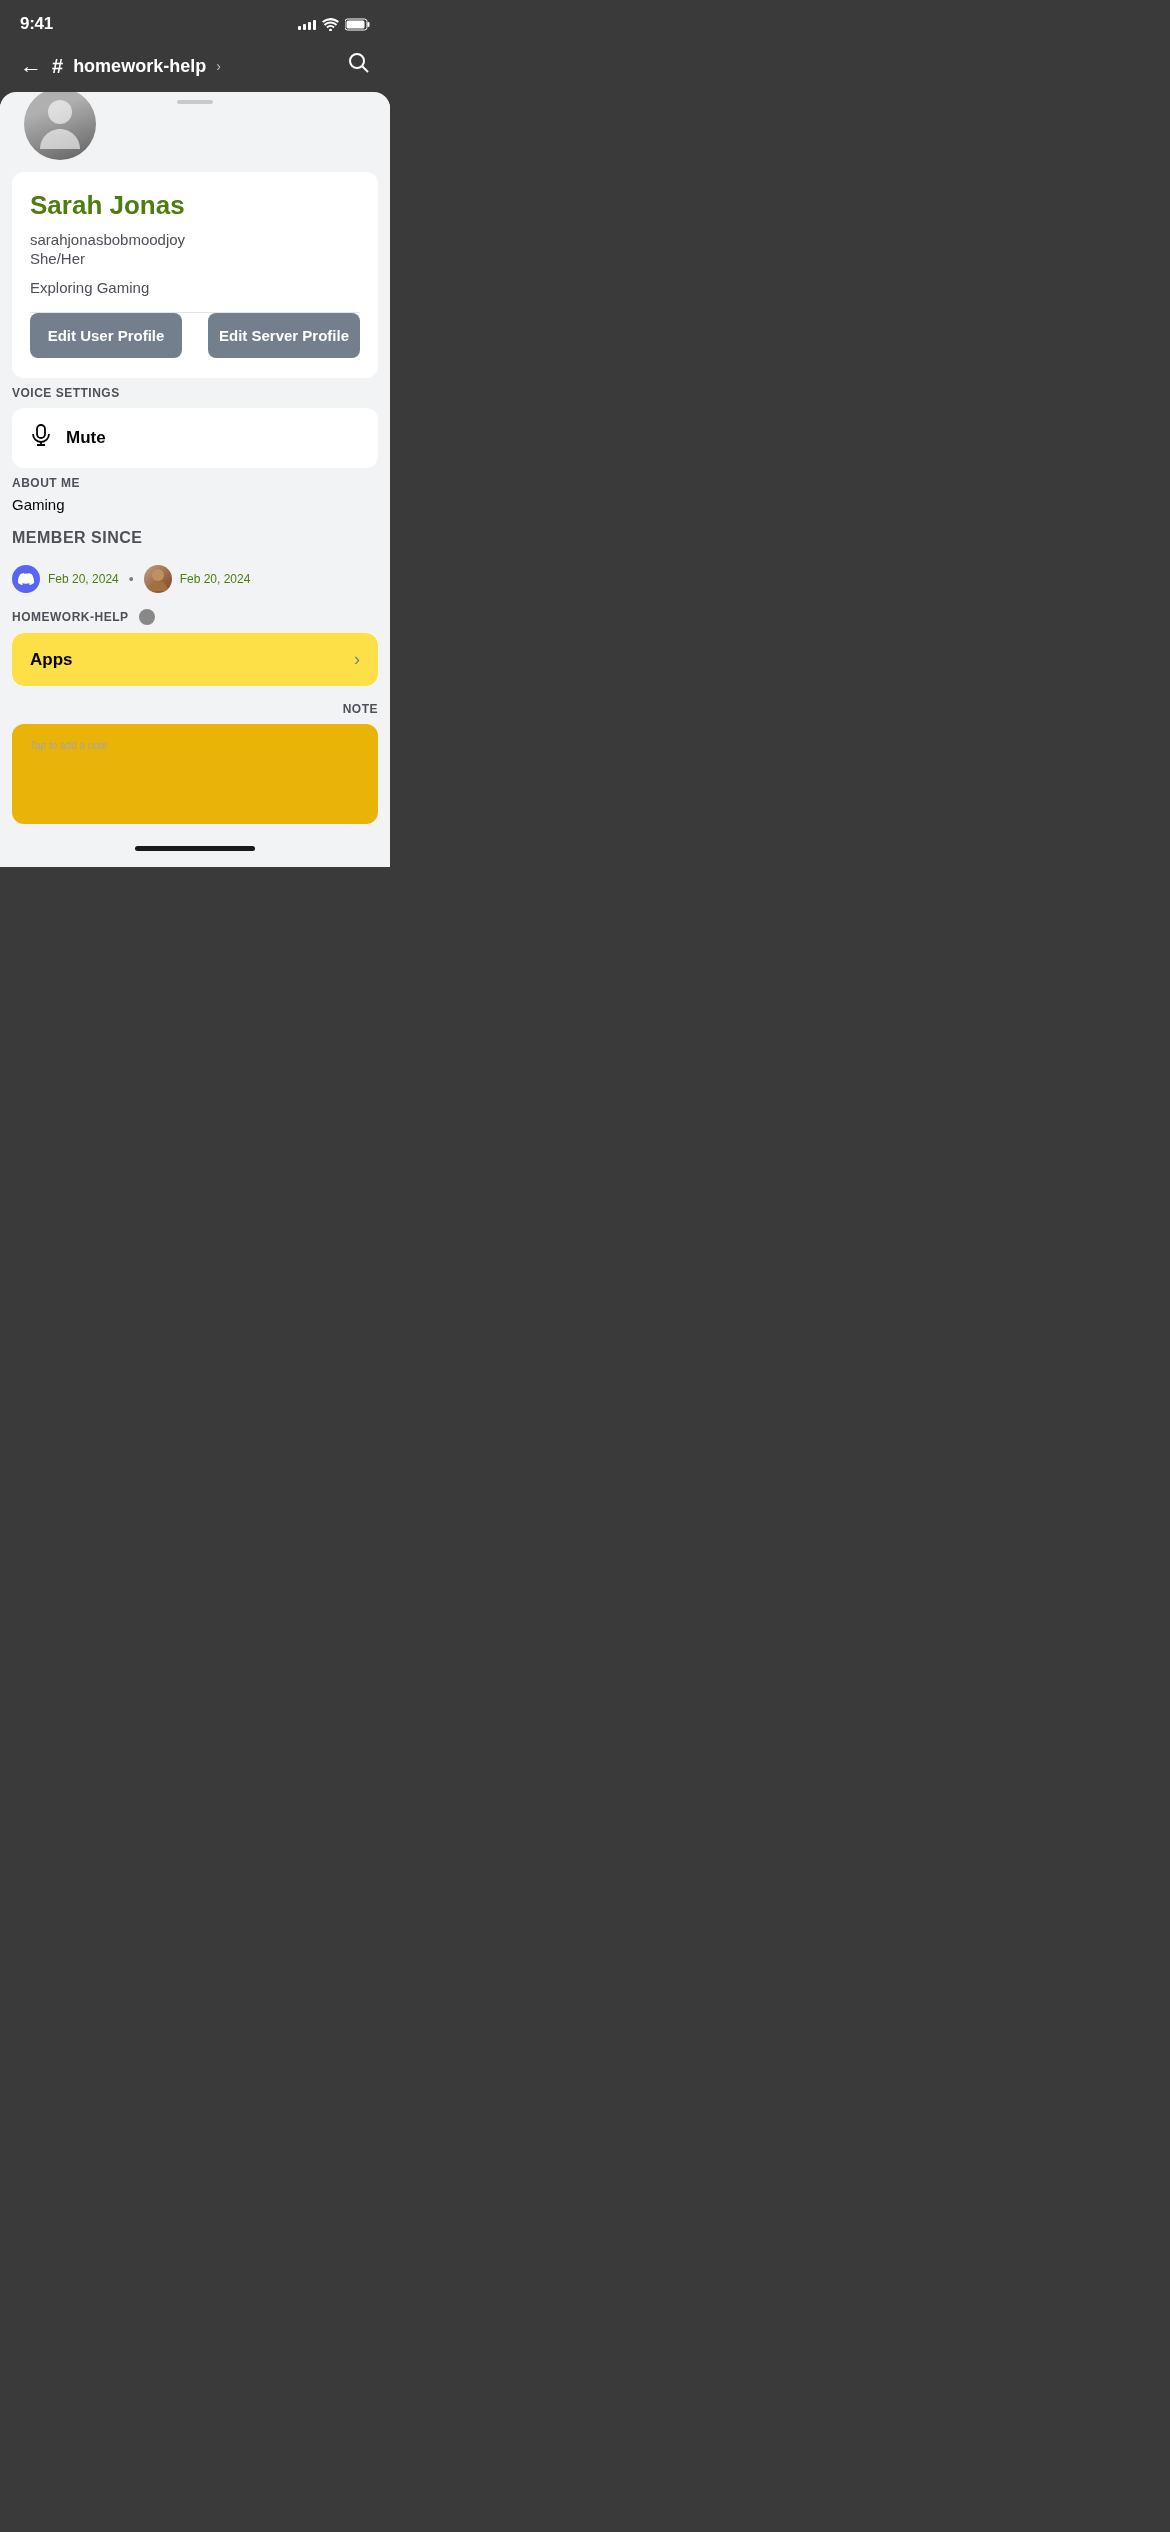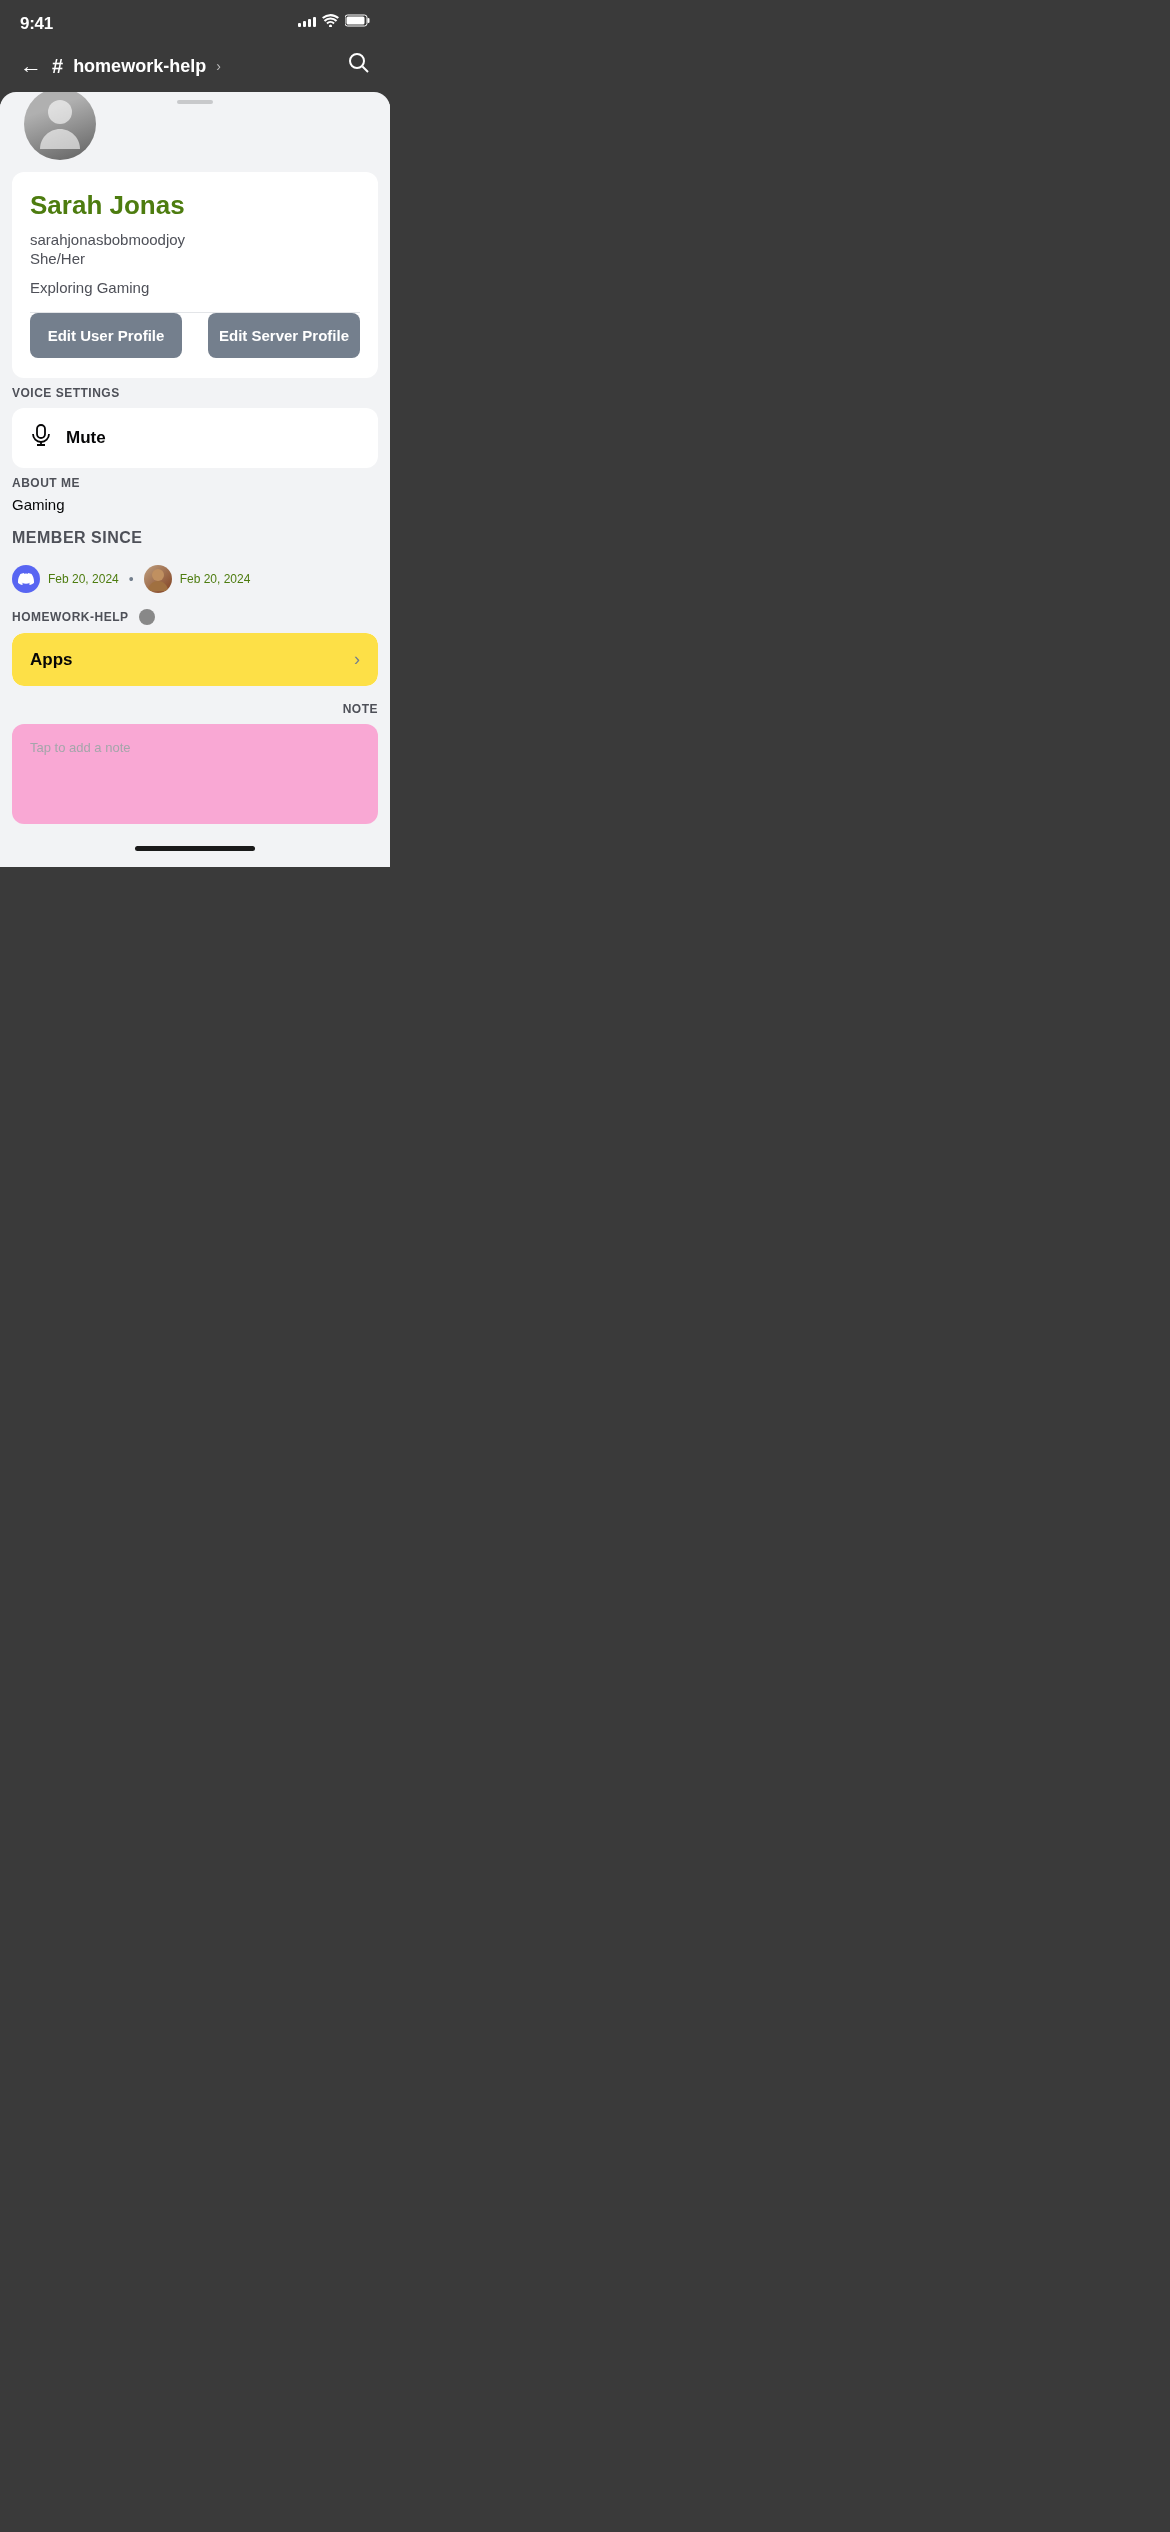--- a/index.html
+++ b/index.html
@@ -10,21 +10,21 @@
       background-color: #3a3a3a;
       width: 390px;
       min-height: 844px;
       overflow-x: hidden;
     }
 
     
     .status-bar {
       display: flex;
       justify-content: space-between;
-      align-items: flex-start;
+      align-items: center;
       padding: 14px 20px 8px 20px;
       background-color: #3a3a3a;
     }
 
     .status-time {
       font-size: 17px;
       font-weight: 600;
       color: #fff;
       letter-spacing: -0.3px;
     }
@@ -369,25 +369,25 @@
       font-weight: 700;
       color: #4e5058;
       letter-spacing: 0.5px;
       margin-bottom: 8px;
       text-transform: uppercase;
       text-align: right;
     }
 
     .note-input {
       width: 100%;
-      background: #f9a8d4;
+      background: #eab308;
       border-radius: 12px;
       border: none;
       padding: 16px 18px;
-      font-size: 13px;
+      font-size: 10px;
       color: #4e5058;
       min-height: 100px;
       resize: none;
       outline: none;
       font-family: inherit;
     }
 
     .note-input::placeholder {
       color: #a3a6aa;
     }

